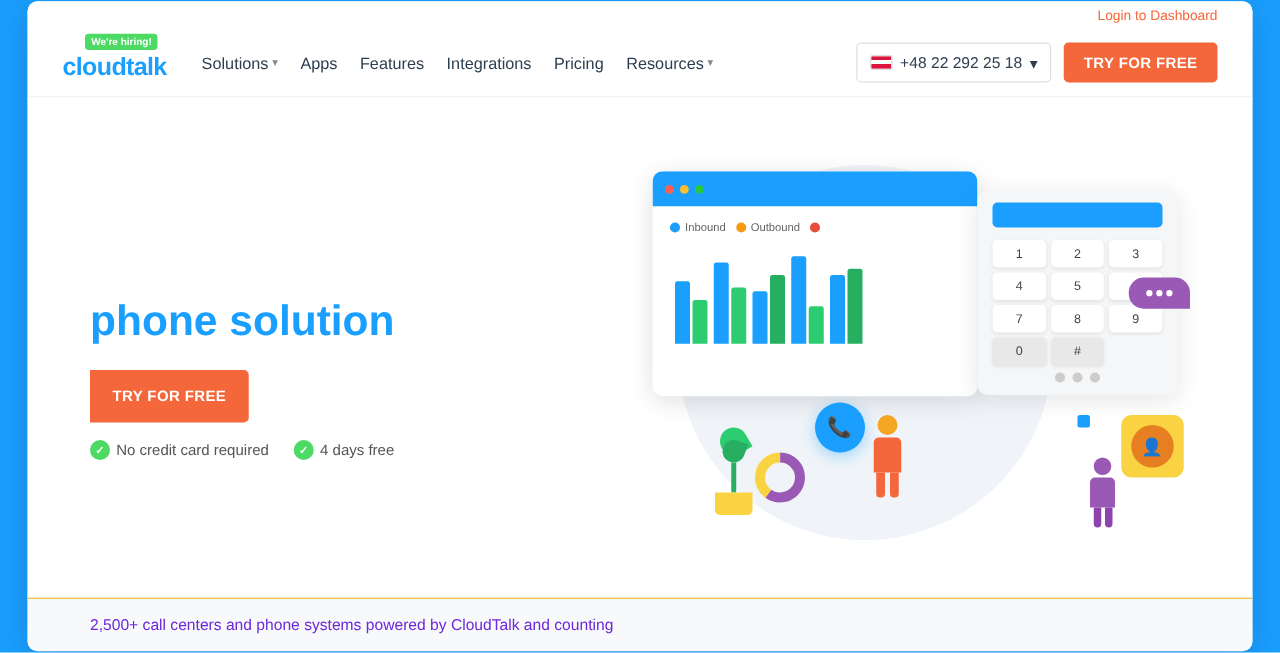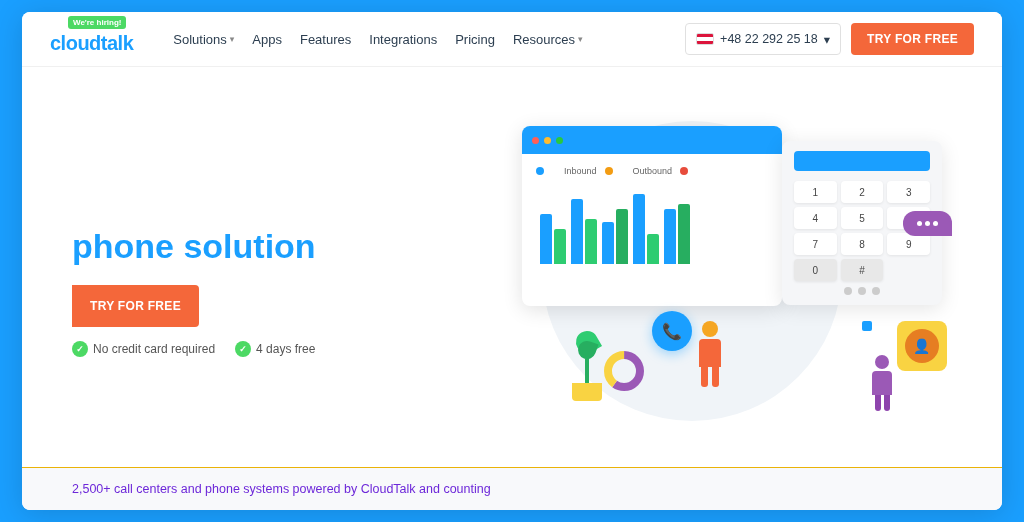--- a/index.html
+++ b/index.html
@@ -33,21 +33,21 @@
     .login-link {
       font-size: 11px;
       color: #f4673a;
       text-decoration: none;
       cursor: pointer;
     }
     .navbar-main {
       display: flex;
       align-items: center;
       height: 54px;
-      gap: 12px;
+      gap: 0;
     }
     .logo-area {
       display: flex;
       flex-direction: column;
       align-items: flex-start;
       margin-right: 28px;
       position: relative;
     }
     .hiring-badge {
       background: #4cd964;
@@ -255,21 +255,21 @@
     }
     .chart-labels {
       display: flex;
       gap: 8px;
       margin-bottom: 8px;
       align-items: center;
     }
     .chart-label-item {
       display: flex;
       align-items: center;
-      gap: 20px;
+      gap: 4px;
       font-size: 9px;
       color: #666;
     }
     .label-dot {
       width: 8px; height: 8px; border-radius: 50%;
     }
     .chart-area {
       display: flex;
       align-items: flex-end;
       gap: 5px;
@@ -496,20 +496,23 @@
       font-size: 12.5px;
       color: #6d28d9;
     }
   </style>
 </head>
 <body>
 
 <div class="outer-wrapper">
 
   <nav class="navbar">
+    <div class="navbar-top">
+      <a class="login-link">Login to Dashboard</a>
+    </div>
     <div class="navbar-main">
       <div class="logo-area">
         <span class="hiring-badge">We're hiring!</span>
         <span class="logo-text">cloudtalk</span>
       </div>
       <div class="nav-items">
         <span class="nav-item">
           <span>Solutions</span>
           <span class="chevron">▾</span>
         </span>

